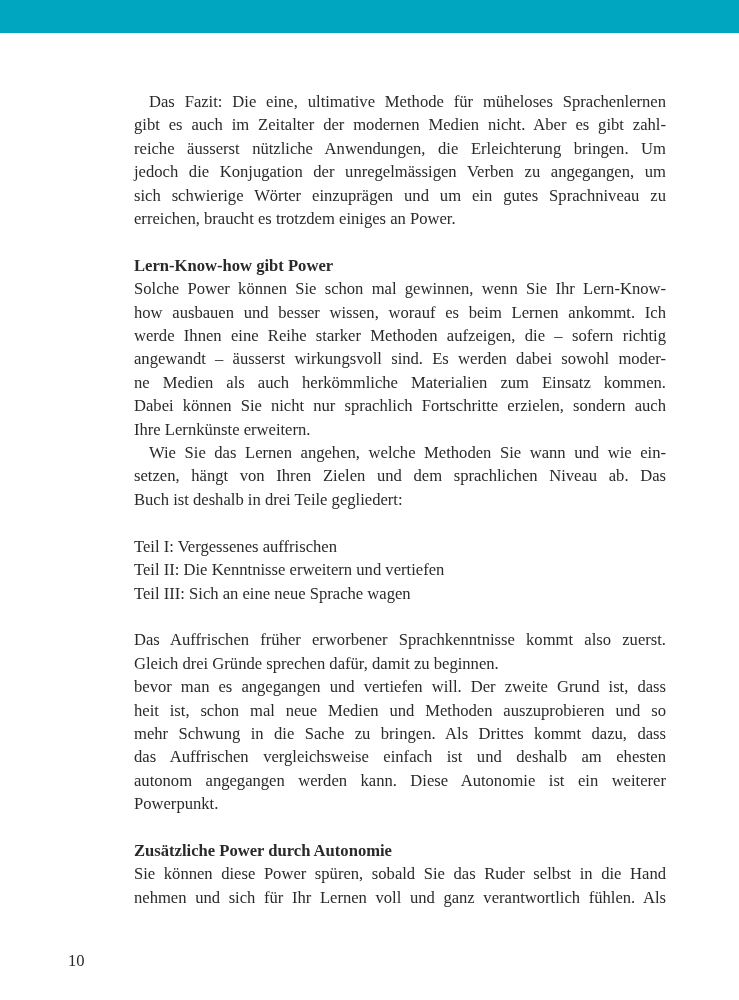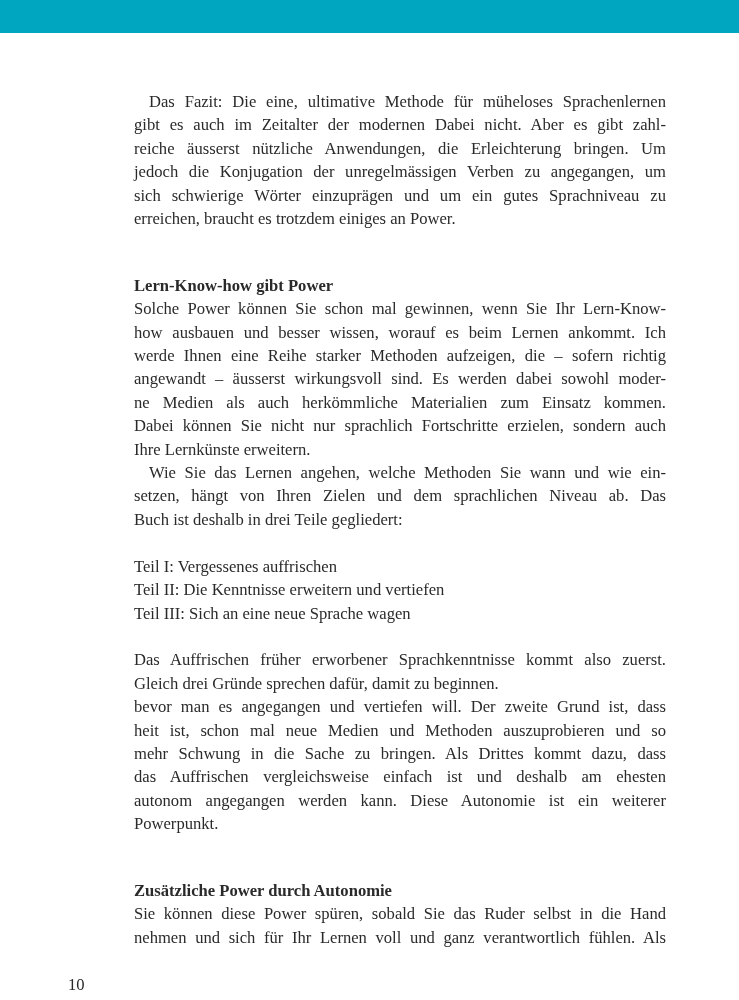--- a/index.html
+++ b/index.html
@@ -6,33 +6,33 @@
   body {
     width: 739px; height: 1000px; background: #ffffff; position: relative; overflow: hidden;
     font-family: "Liberation Serif", "DejaVu Serif", serif; color: #2a2a2a;
   }
   .header-bar { position: absolute; left: 0; top: 0; width: 739px; height: 33px; background: #00a5bf; }
   .content { position: absolute; left: 134px; top: 90px; width: 532px; font-size: 16.6px; line-height: 23.4px; }
   .line { display: block; white-space: nowrap; text-align: justify; text-align-last: justify; }
   .line.last { text-align-last: left; }
   .indent { padding-left: 15px; }
   .gap { height: 23.4px; }
-  .heading { font-weight: bold; display: block; margin-top: 20px; }
-  .page-number { position: absolute; left: 68px; top: 951px; font-size: 16.6px; margin-top: 24px; }
+  .heading { font-weight: bold; display: block; }
+  .page-number { position: absolute; left: 68px; top: 951px; font-size: 16.6px; }
 </style>
 </head>
 <body>
 
 <div class="header-bar"></div>
 
 <div class="content">
 
   <div>
     <span class="line indent">Das Fazit: Die eine, ultimative Methode für müheloses Sprachenlernen</span>
-    <span class="line">gibt es auch im Zeitalter der modernen Dabei nicht. Aber es gibt zahl-</span>
+    <span class="line">gibt es auch im Zeitalter der modernen Medien nicht. Aber es gibt zahl-</span>
     <span class="line">reiche äusserst nützliche Anwendungen, die Erleichterung bringen. Um</span>
     <span class="line">jedoch die Konjugation der unregelmässigen Verben zu angegangen, um</span>
     <span class="line">sich schwierige Wörter einzuprägen und um ein gutes Sprachniveau zu</span>
     <span class="line last">erreichen, braucht es trotzdem einiges an Power.</span>
   </div>
   <div class="gap"></div>
 
   <span class="heading">Lern-Know-how gibt Power</span>
 
   <div>

